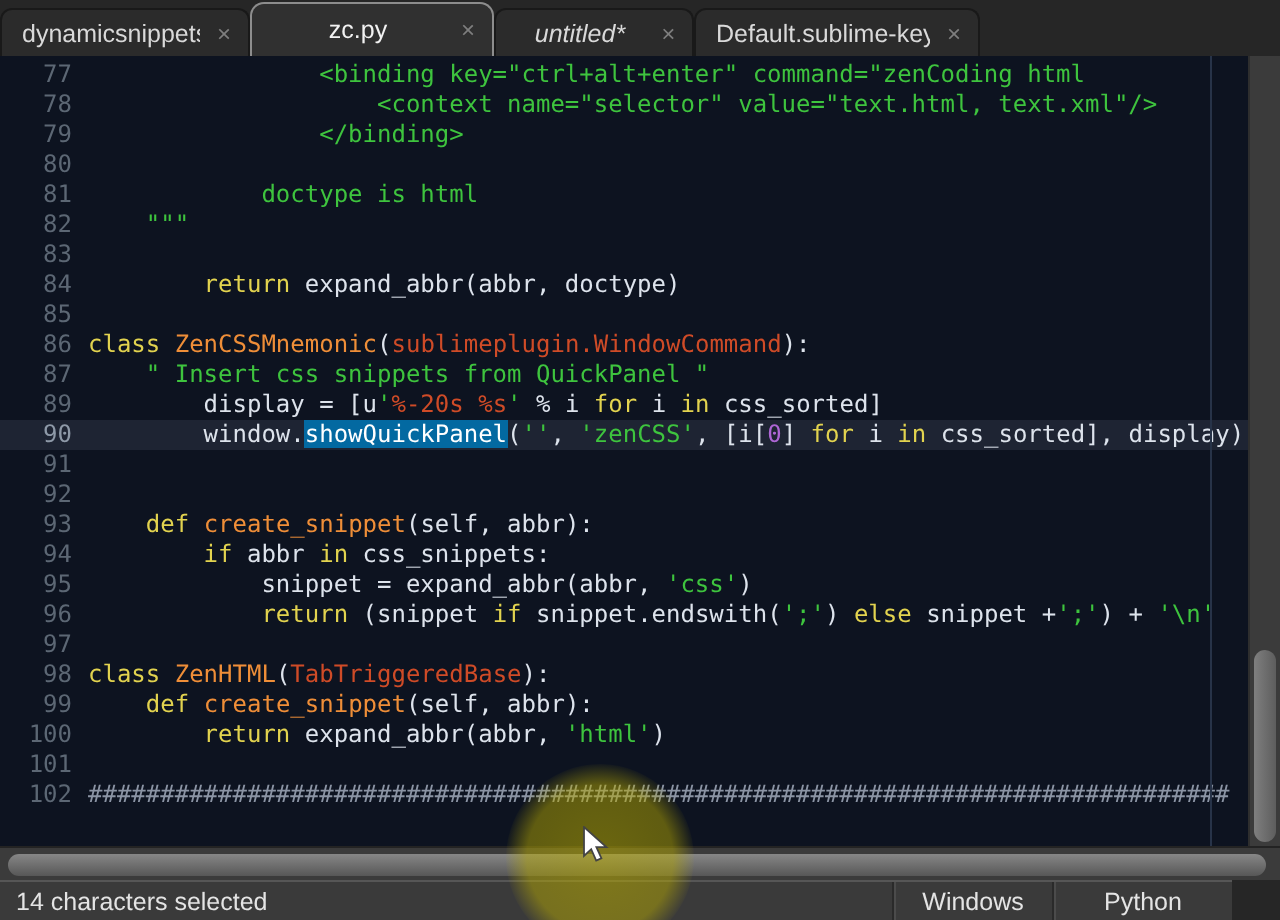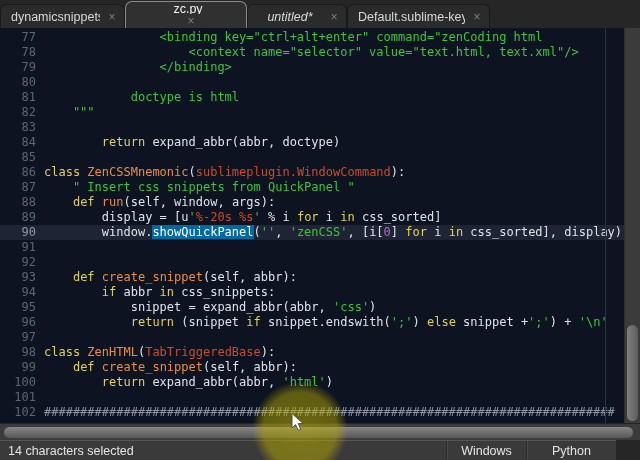--- a/index.html
+++ b/index.html
@@ -9,21 +9,21 @@
 
   
   #tabbar { position:absolute; left:0; top:0; width:640px; height:28px;
             background:#262626; display:flex; align-items:flex-end; }
   .tab { height:24px; display:flex; align-items:center; padding:0 6px 0 10px;
          background:#2b2b2b; border:1px solid #191919; border-bottom:none;
          border-radius:6px 6px 0 0; color:#d9d9d9; font-size:12.5px; cursor:default; }
   .tab .lbl { flex:1; text-align:center; white-space:nowrap; overflow:hidden; }
   .tab .close { color:#7e7e7e; font-size:12px; margin-left:6px; width:12px; text-align:center; }
   .tab.active { height:27px; background:#303030; border:1px solid #8d8d8d;
-                border-bottom:none; border-radius:7px 7px 0 0; color:#f2f2f2;flex-direction:column; }
+                border-bottom:none; border-radius:7px 7px 0 0; color:#f2f2f2; }
 
   
   #editor { position:absolute; left:0; top:28px; width:624px; height:395px;
             background:#0d1320; overflow:hidden;
             font-family:"DejaVu Sans Mono", monospace; font-size:12px; line-height:15px; }
   #code { padding-top:2px; }
   .row { display:flex; height:15px; white-space:pre; }
   .row.cur { background:#1e2433; }
   .gut { width:36px; flex:0 0 36px; text-align:right; color:#5c6774; }
   .row.cur .gut { color:#8e99a8; }
@@ -96,21 +96,20 @@
         <div class="row"><span class="gut">78</span><span class="src"><span class="str">                    &lt;context name="selector" value="text.html, text.xml"/&gt;</span></span></div>
         <div class="row"><span class="gut">79</span><span class="src"><span class="str">                &lt;/binding&gt;</span></span></div>
         <div class="row"><span class="gut">80</span><span class="src"></span></div>
         <div class="row"><span class="gut">81</span><span class="src"><span class="str">            doctype is html</span></span></div>
         <div class="row"><span class="gut">82</span><span class="src"><span class="str">    """</span></span></div>
         <div class="row"><span class="gut">83</span><span class="src"></span></div>
         <div class="row"><span class="gut">84</span><span class="src"><span class="txt">        </span><span class="kw">return</span><span class="txt"> expand_abbr(abbr, doctype)</span></span></div>
         <div class="row"><span class="gut">85</span><span class="src"></span></div>
         <div class="row"><span class="gut">86</span><span class="src"><span class="kw">class</span><span class="txt"> </span><span class="cls">ZenCSSMnemonic</span><span class="txt">(</span><span class="base">sublimeplugin.WindowCommand</span><span class="txt">):</span></span></div>
         <div class="row"><span class="gut">87</span><span class="src"><span class="str">    " Insert css snippets from QuickPanel "</span></span></div>
-        <div class="row"><span class="gut">88</span><span class="src"><span class="txt">    </span><span class="kw">def</span><span class="txt"> </span><span class="cls">run</span><span class="txt">(self, window, args):</span></span></div>
         <div class="row"><span class="gut">89</span><span class="src"><span class="txt">        display = [u</span><span class="str">'</span><span class="base">%-20s</span><span class="str"> </span><span class="base">%s</span><span class="str">'</span><span class="txt"> % i </span><span class="kw">for</span><span class="txt"> i </span><span class="kw">in</span><span class="txt"> css_sorted]</span></span></div>
         <div class="row cur"><span class="gut">90</span><span class="src"><span class="txt">        window.</span><span class="sel">showQuickPanel</span><span class="txt">(</span><span class="str">''</span><span class="txt">, </span><span class="str">'zenCSS'</span><span class="txt">, [i[</span><span class="num">0</span><span class="txt">] </span><span class="kw">for</span><span class="txt"> i </span><span class="kw">in</span><span class="txt"> css_sorted], display)</span></span></div>
         <div class="row"><span class="gut">91</span><span class="src"></span></div>
         <div class="row"><span class="gut">92</span></div>
         <div class="row"><span class="gut">93</span><span class="src"><span class="txt">    </span><span class="kw">def</span><span class="txt"> </span><span class="cls">create_snippet</span><span class="txt">(self, abbr):</span></span></div>
         <div class="row"><span class="gut">94</span><span class="src"><span class="txt">        </span><span class="kw">if</span><span class="txt"> abbr </span><span class="kw">in</span><span class="txt"> css_snippets:</span></span></div>
         <div class="row"><span class="gut">95</span><span class="src"><span class="txt">            snippet = expand_abbr(abbr, </span><span class="str">'css'</span><span class="txt">)</span></span></div>
         <div class="row"><span class="gut">96</span><span class="src"><span class="txt">            </span><span class="kw">return</span><span class="txt"> (snippet </span><span class="kw">if</span><span class="txt"> snippet.endswith(</span><span class="str">';'</span><span class="txt">) </span><span class="kw">else</span><span class="txt"> snippet +</span><span class="str">';'</span><span class="txt">) + </span><span class="str">'\n'</span></span></div>
         <div class="row"><span class="gut">97</span><span class="src"></span></div>
         <div class="row"><span class="gut">98</span><span class="src"><span class="kw">class</span><span class="txt"> </span><span class="cls">ZenHTML</span><span class="txt">(</span><span class="base">TabTriggeredBase</span><span class="txt">):</span></span></div>

